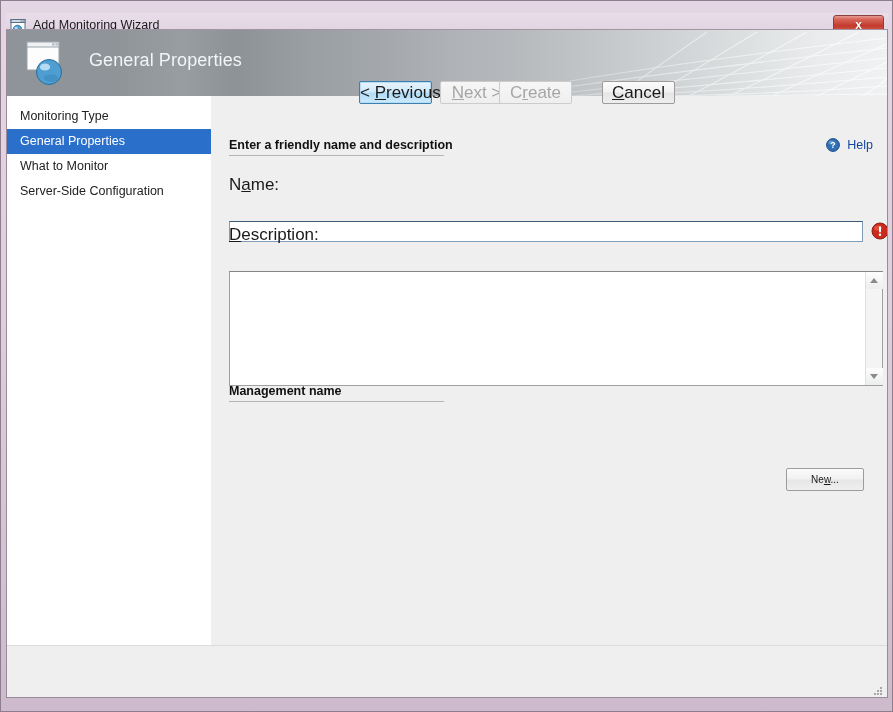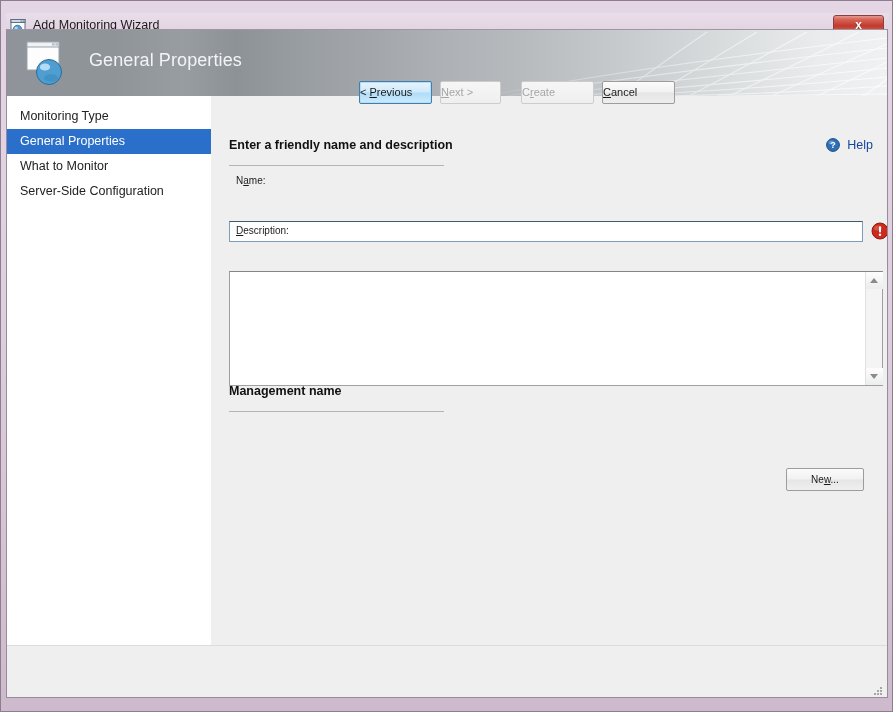--- a/index.html
+++ b/index.html
@@ -129,30 +129,29 @@
   }
   #help-icon {
     vertical-align: -3px;
     margin-right: 4px;
   }
 
   .section-head {
     position: absolute;
     font-size: 12.5px; font-weight: bold;
     color: #111;
-    padding-bottom: 13px;
+    padding-bottom: 3px;
     border-bottom: 1px solid #b5b5b5;
     white-space: nowrap;
   }
 
   .field-label {
     position: absolute;
-    font-size: 10px; color: #1a1a1a;
-    white-space: nowrap;
-    margin-left: 7px;
+    font-size: 17px; color: #1a1a1a;
+    white-space: nowrap;
   }
   .acc { text-decoration: underline; }
 
   #name-input {
     position: absolute;
     left: 18px; top: 125px;
     width: 634px; height: 21px;
     background: #ffffff;
     border: 1px solid #7f9db9;
     border-top-color: #3c5a74;
@@ -250,22 +249,22 @@
     position: absolute;
     left: 0; top: 615px;
     width: 880px; height: 52px;
     background: #efefef;
     border-top: 1px solid #dcdcdc;
   }
   .fbtn {
     position: absolute;
     top: 51px;
     width: 73px; height: 23px;
-    font-size: 11px;
-    text-align: left;
+    font-size: 17px;
+    text-align: center;
     line-height: 21px;
     border-radius: 2px;
     cursor: pointer;
     white-space: nowrap;
   }
   .fbtn.normal {
     background: linear-gradient(to bottom, #fbfbfb 0%, #f1f1f1 48%, #e5e5e5 52%, #eeeeee 100%);
     border: 1px solid #9c9c9c;
     color: #1a1a1a;
   }
@@ -275,22 +274,22 @@
     color: #a6a6a6;
     cursor: default;
   }
   .fbtn.focused {
     background: linear-gradient(to bottom, #e8f4fd 0%, #cfe9fb 48%, #aedcf8 52%, #cdeafc 100%);
     border: 1px solid #3c7fb1;
     box-shadow: 0 0 0 1px #b9dcf3 inset;
     color: #1a1a1a;
   }
   #btn-previous { left: 352px; width: 73px; }
-  #btn-next     { left: 433px; width: 61px; }
-  #btn-create   { left: 514px; width: 73px; }
+  #btn-next     { left: 433px; width: 73px; }
+  #btn-create   { left: 492px; width: 73px; }
   #btn-cancel   { left: 595px; width: 73px; }
 
   #resize-grip {
     position: absolute;
     right: 3px; bottom: 2px;
     width: 12px; height: 12px;
   }
 </style>
 </head>
 <body>

